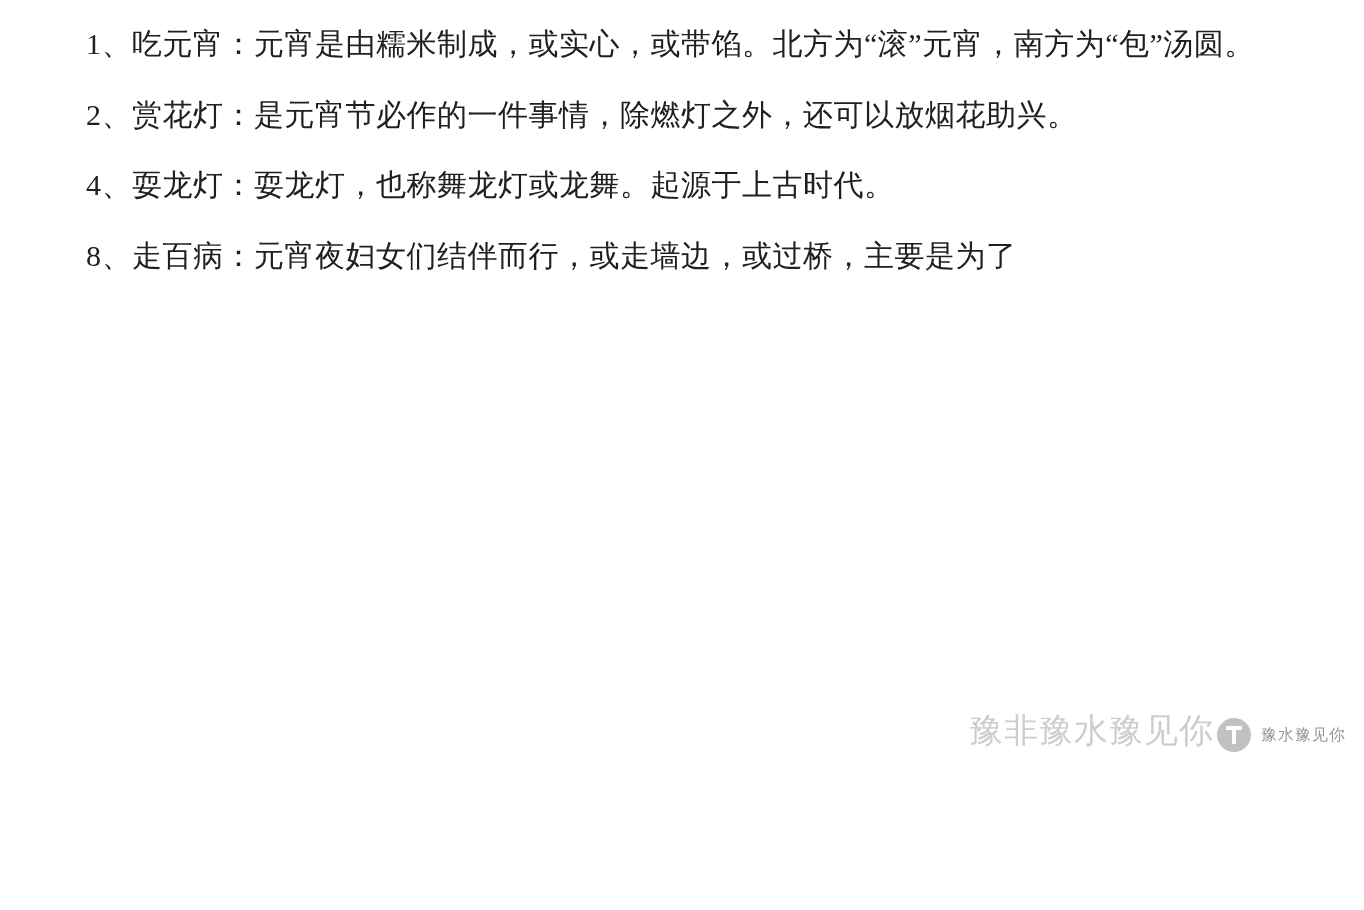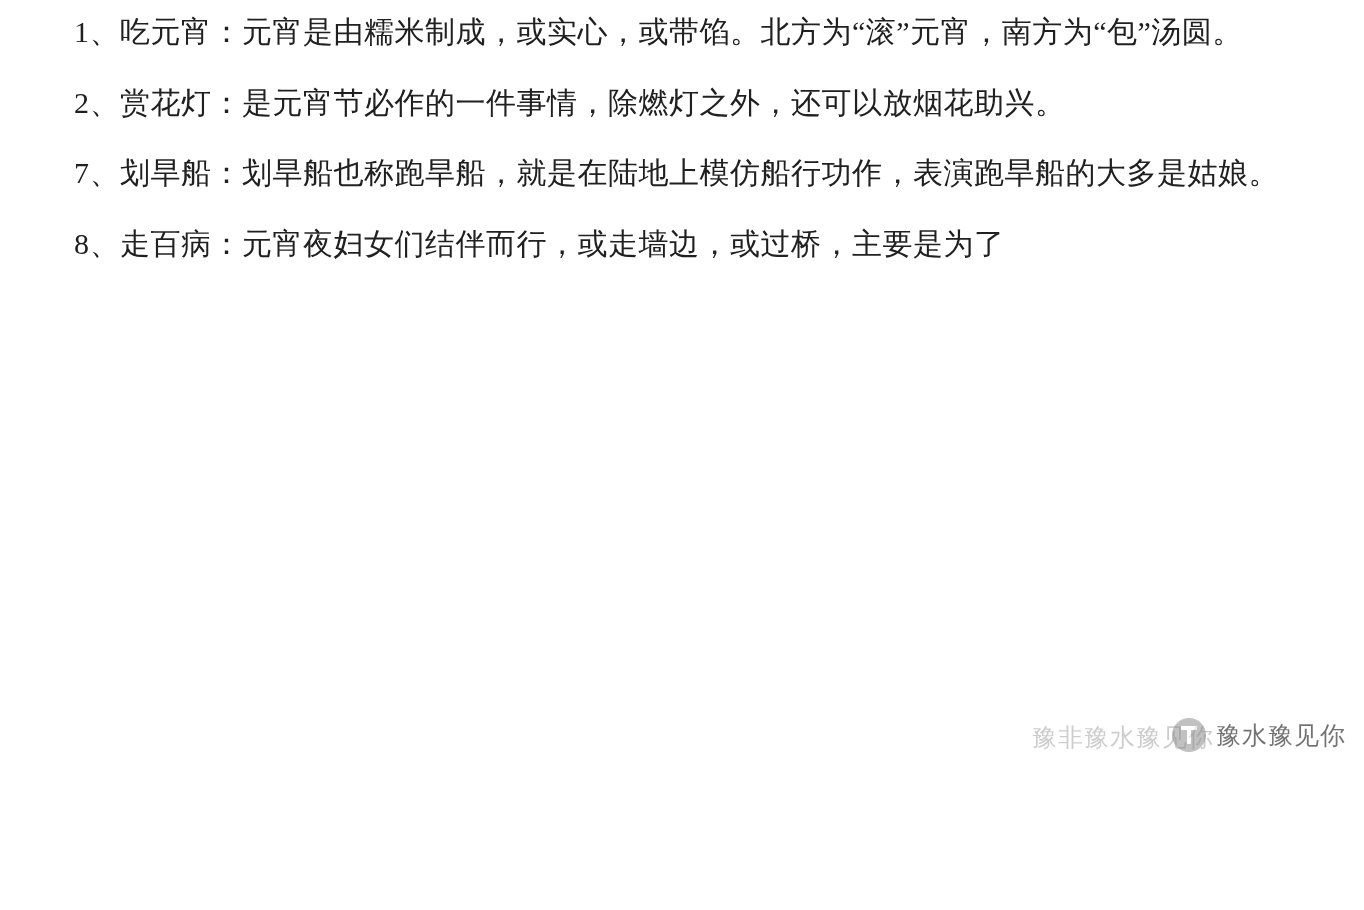--- a/index.html
+++ b/index.html
@@ -12,21 +12,21 @@
     background: #ffffff;
     font-family: "Liberation Serif", "DejaVu Serif", serif;
     color: #1a1a1a;
     overflow: hidden;
     position: relative;
   }
   .page {
     position: relative;
     width: 1364px;
     height: 778px;
-    padding: 0;
+    padding: 12px;
     box-sizing: border-box;
   }
   .article {
     padding: 8px 30px 0 14px;
     box-sizing: border-box;
   }
   p.para {
     margin: 0 0 22px 0;
     font-size: 30px;
     line-height: 1.62;
@@ -76,46 +76,46 @@
     position: absolute;
     left: 15px;
     top: 8px;
     width: 4px;
     height: 18px;
     background: #fff;
     border-radius: 1px;
   }
   .wm-text {
     font-family: Liberation Serif, serif;
-    font-size: 25px;
-    color: #000000;
+    font-size: 16px;
+    color: #404040;
     white-space: nowrap;
     letter-spacing: 1px;
   }
   .wm-ghost {
     position: absolute;
     right: 150px;
     bottom: 24px;
     font-family: Liberation Serif, serif;
-    font-size: 25px;
+    font-size: 34px;
     color: #b9b9b9;
     opacity: 0.7;
     white-space: nowrap;
     pointer-events: none;
     letter-spacing: 1px;
   }
 </style>
 </head>
 <body>
 
 <div class="page">
   <div class="article" id="article-body">
       <p class="para"><span>1、吃元宵：元宵是由糯米制成，或实心，或带馅。北方为“滚”元宵，南方为“包”汤圆。</span></p>
       <p class="para"><span>2、赏花灯：是元宵节必作的一件事情，除燃灯之外，还可以放烟花助兴。</span></p>
-      <p class="para"><span>7、划旱船：划旱船也称跑旱船，就是在陆地上模仿船行功作，表演跑旱船的大多是姑娘。</span></p>
+      <p class="para"><span>4、耍龙灯：耍龙灯，也称舞龙灯或龙舞。起源于上古时代。</span></p>
       <p class="para"><span>8、走百病：元宵夜妇女们结伴而行，或走墙边，或过桥，主要是为了</span></p>
     </div>
 
   <div class="wm-ghost">豫非豫水豫见你</div>
 
   <div class="watermark">
     <span class="wm-logo"></span>
     <span class="wm-text">豫水豫见你</span>
   </div>
 </div>

